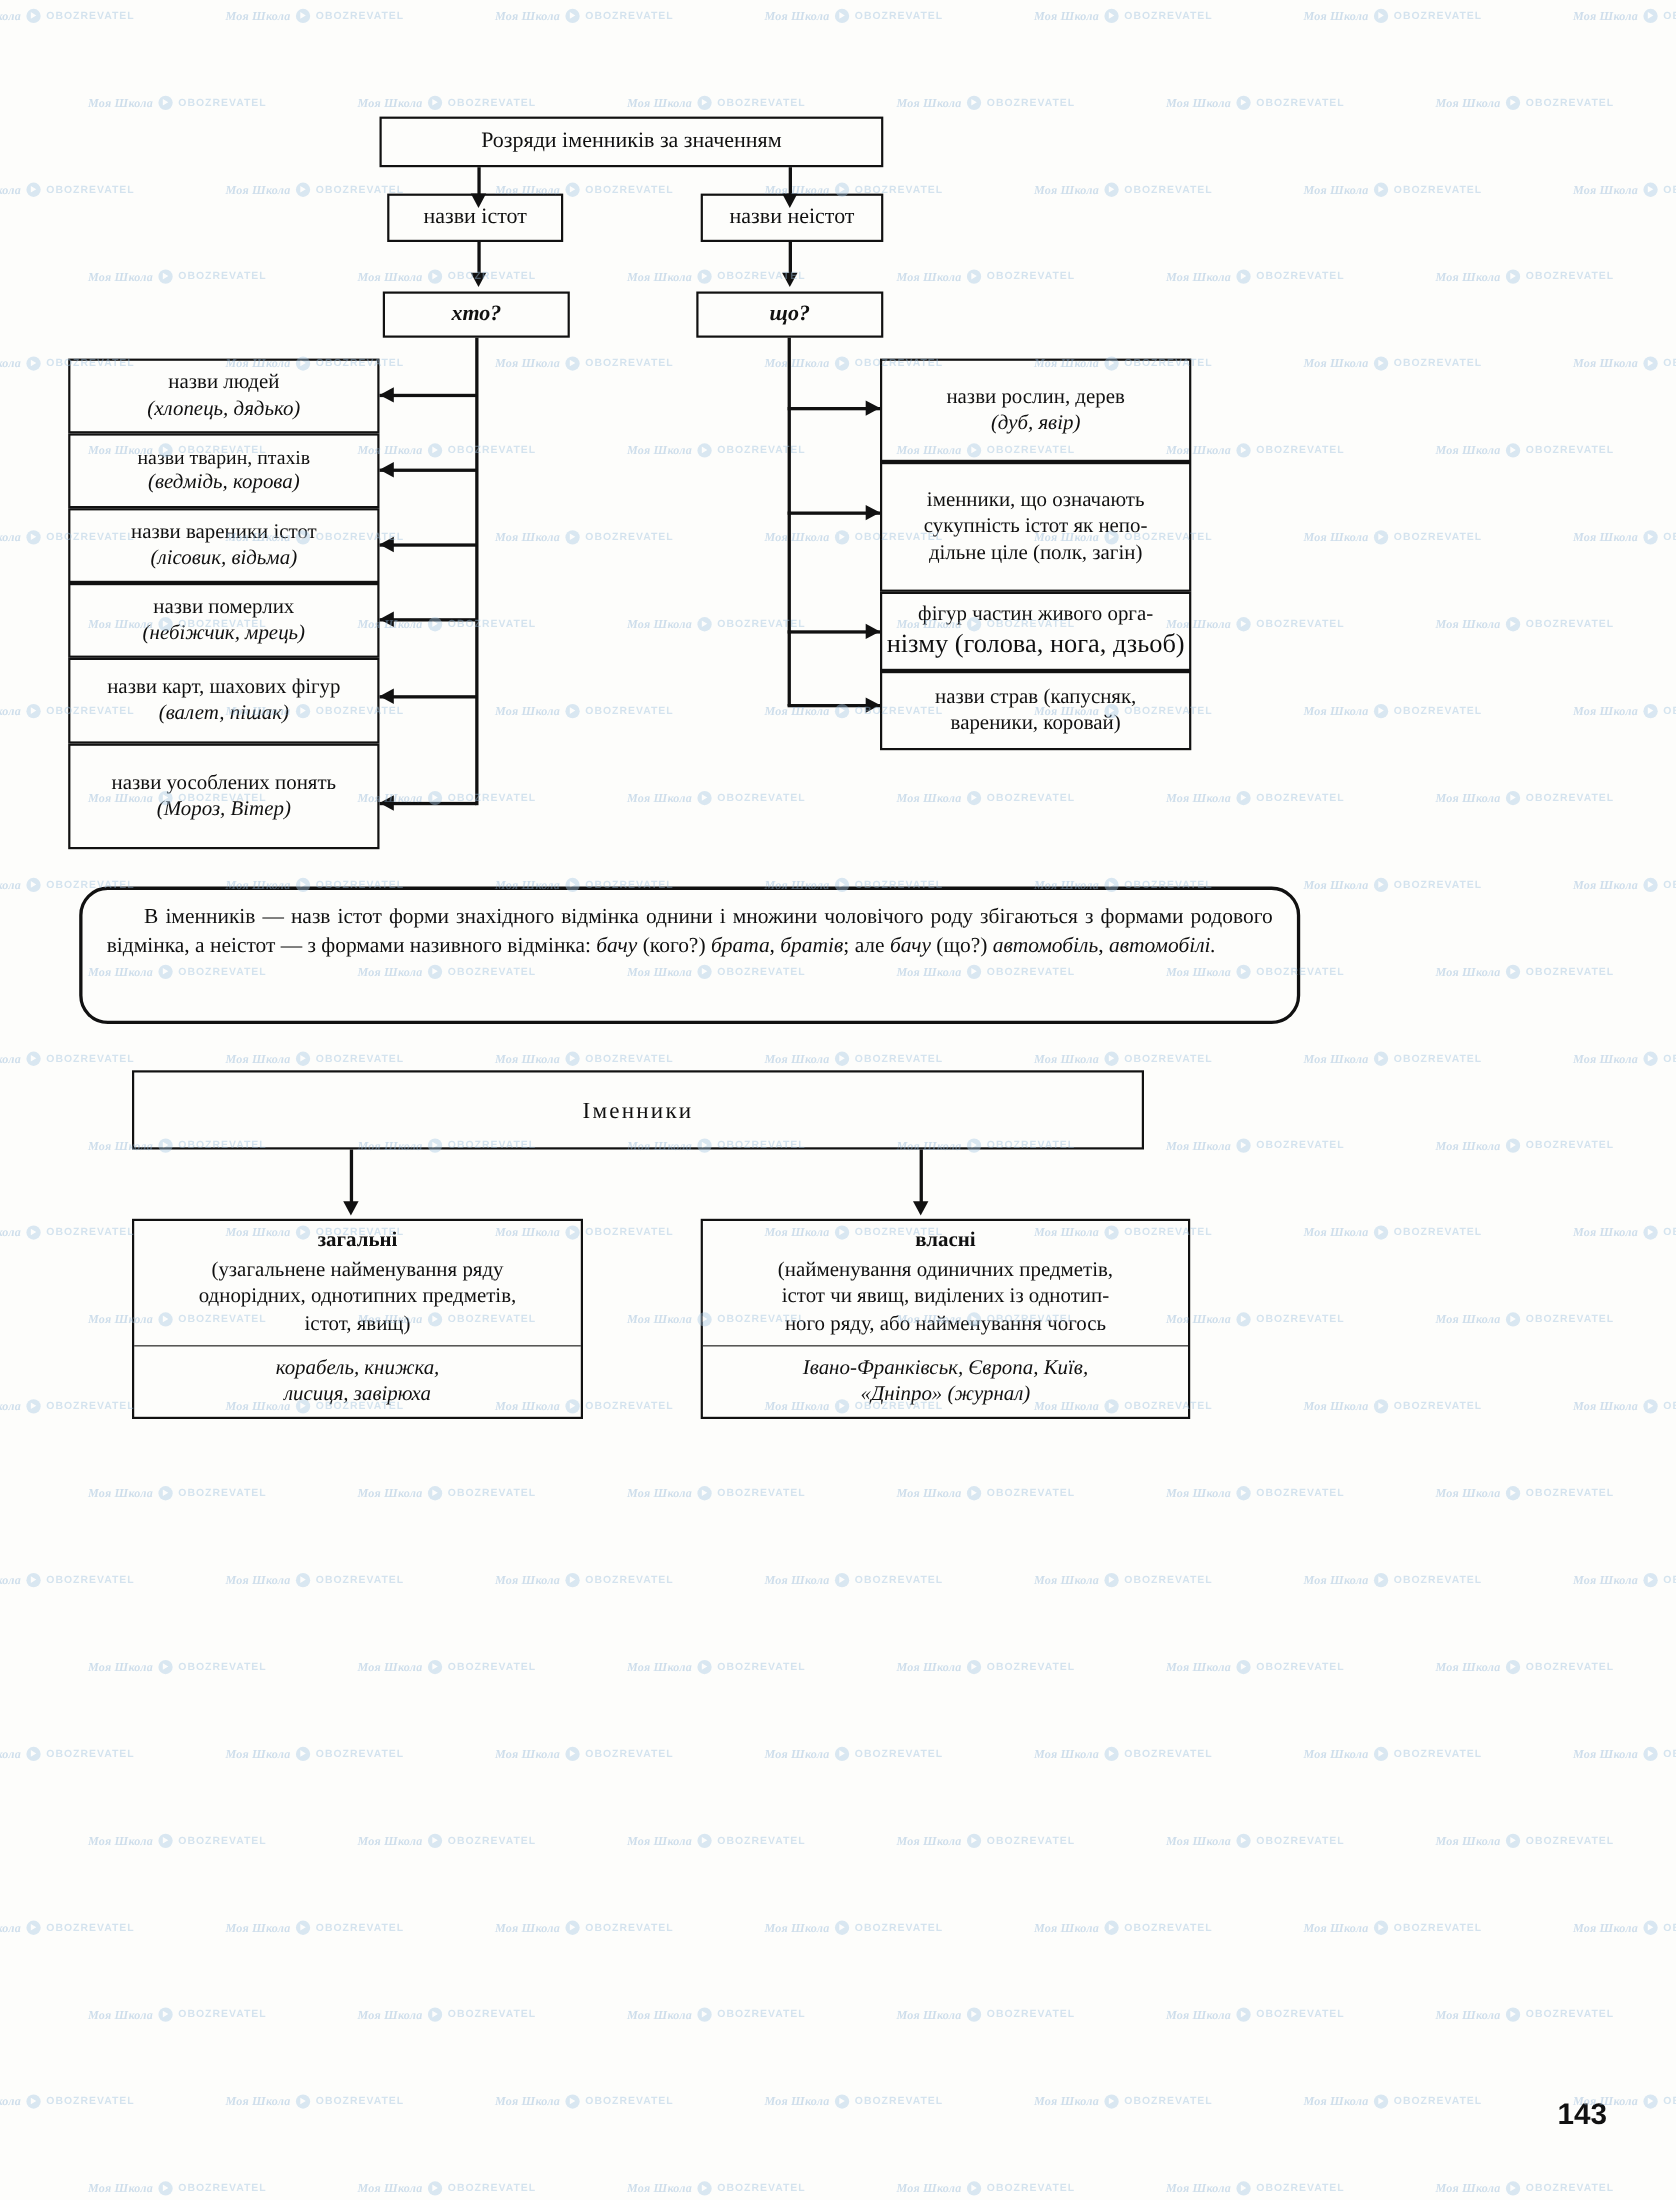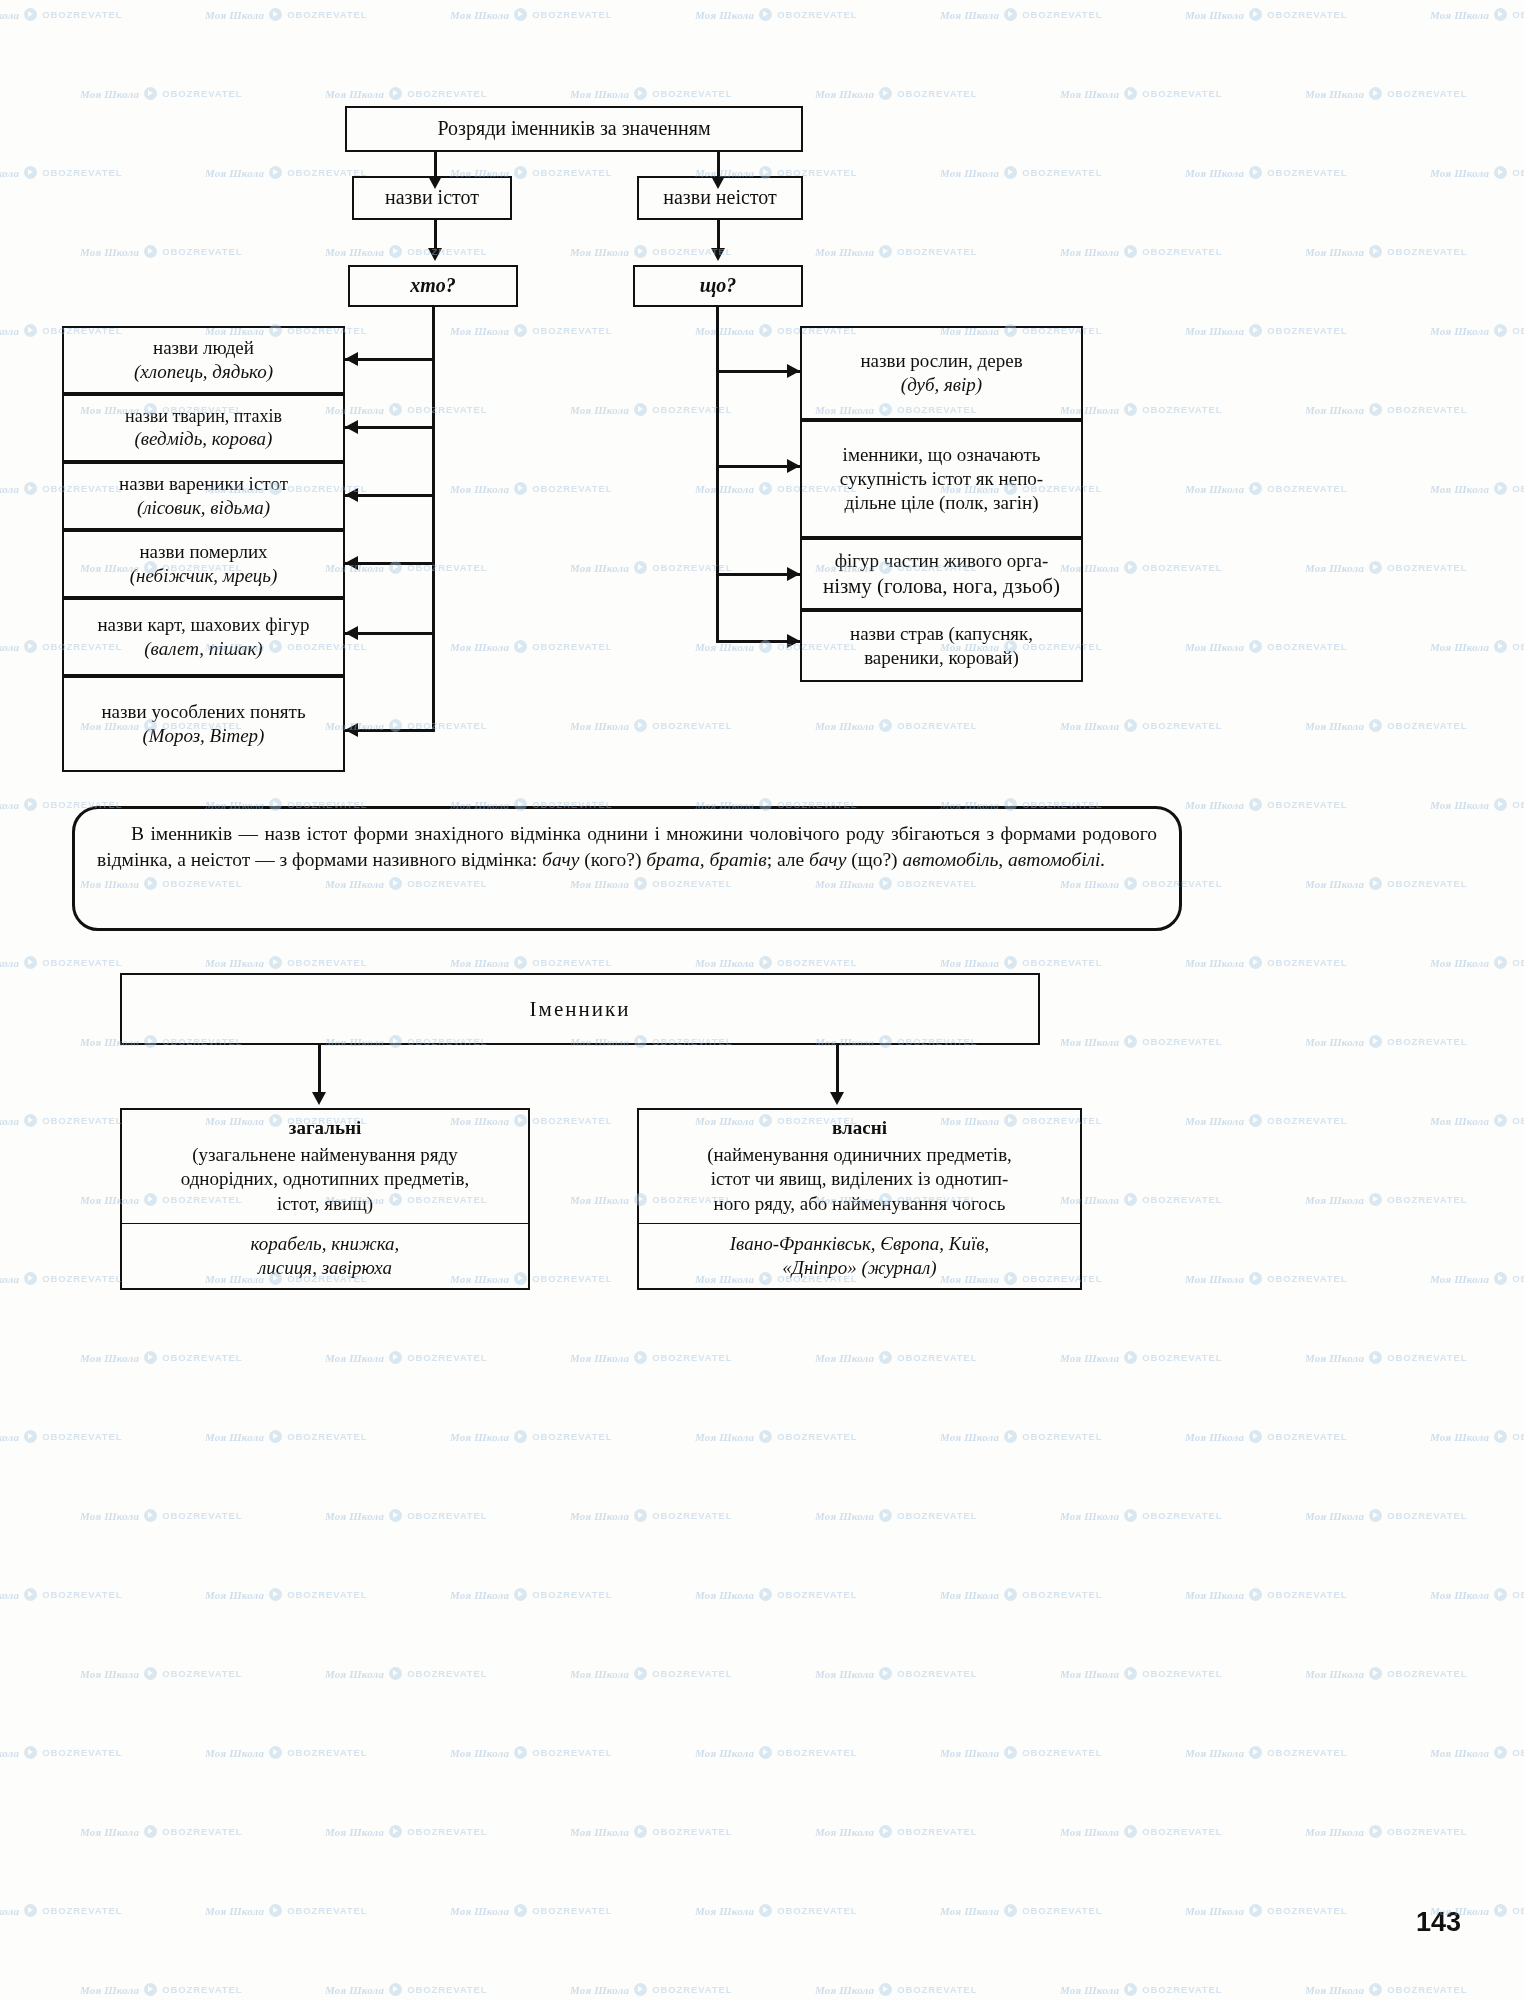--- a/index.html
+++ b/index.html
@@ -1065,21 +1065,21 @@
   <div class="box" style="left:800px;top:420px;width:283px;height:118px;flex-direction:column;">
     <span style="font-size:19px;">іменники, що означають</span>
     <span style="font-size:19px;">сукупність істот як непо-</span>
     <span style="font-size:19px;">дільне ціле (полк, загін)</span>
   </div>
   <div class="hline" style="left:716px;top:465px;width:84px;"></div>
   <div class="arrow-right" style="left:787px;top:459px;"></div>
 
   <div class="box" style="left:800px;top:538px;width:283px;height:72px;flex-direction:column;">
     <span style="font-size:19px;">фігур частин живого орга-</span>
-    <span style="font-size:21px;">нізму (голова, нога, дзьоб)</span>
+    <span style="font-size:24px;">нізму (голова, нога, дзьоб)</span>
   </div>
   <div class="hline" style="left:716px;top:573px;width:84px;"></div>
   <div class="arrow-right" style="left:787px;top:567px;"></div>
 
   <div class="box" style="left:800px;top:610px;width:283px;height:72px;flex-direction:column;">
     <span style="font-size:19px;">назви страв (капусняк,</span>
     <span style="font-size:19px;">вареники, коровай)</span>
   </div>
   <div class="hline" style="left:716px;top:640px;width:84px;"></div>
   <div class="arrow-right" style="left:787px;top:634px;"></div>

